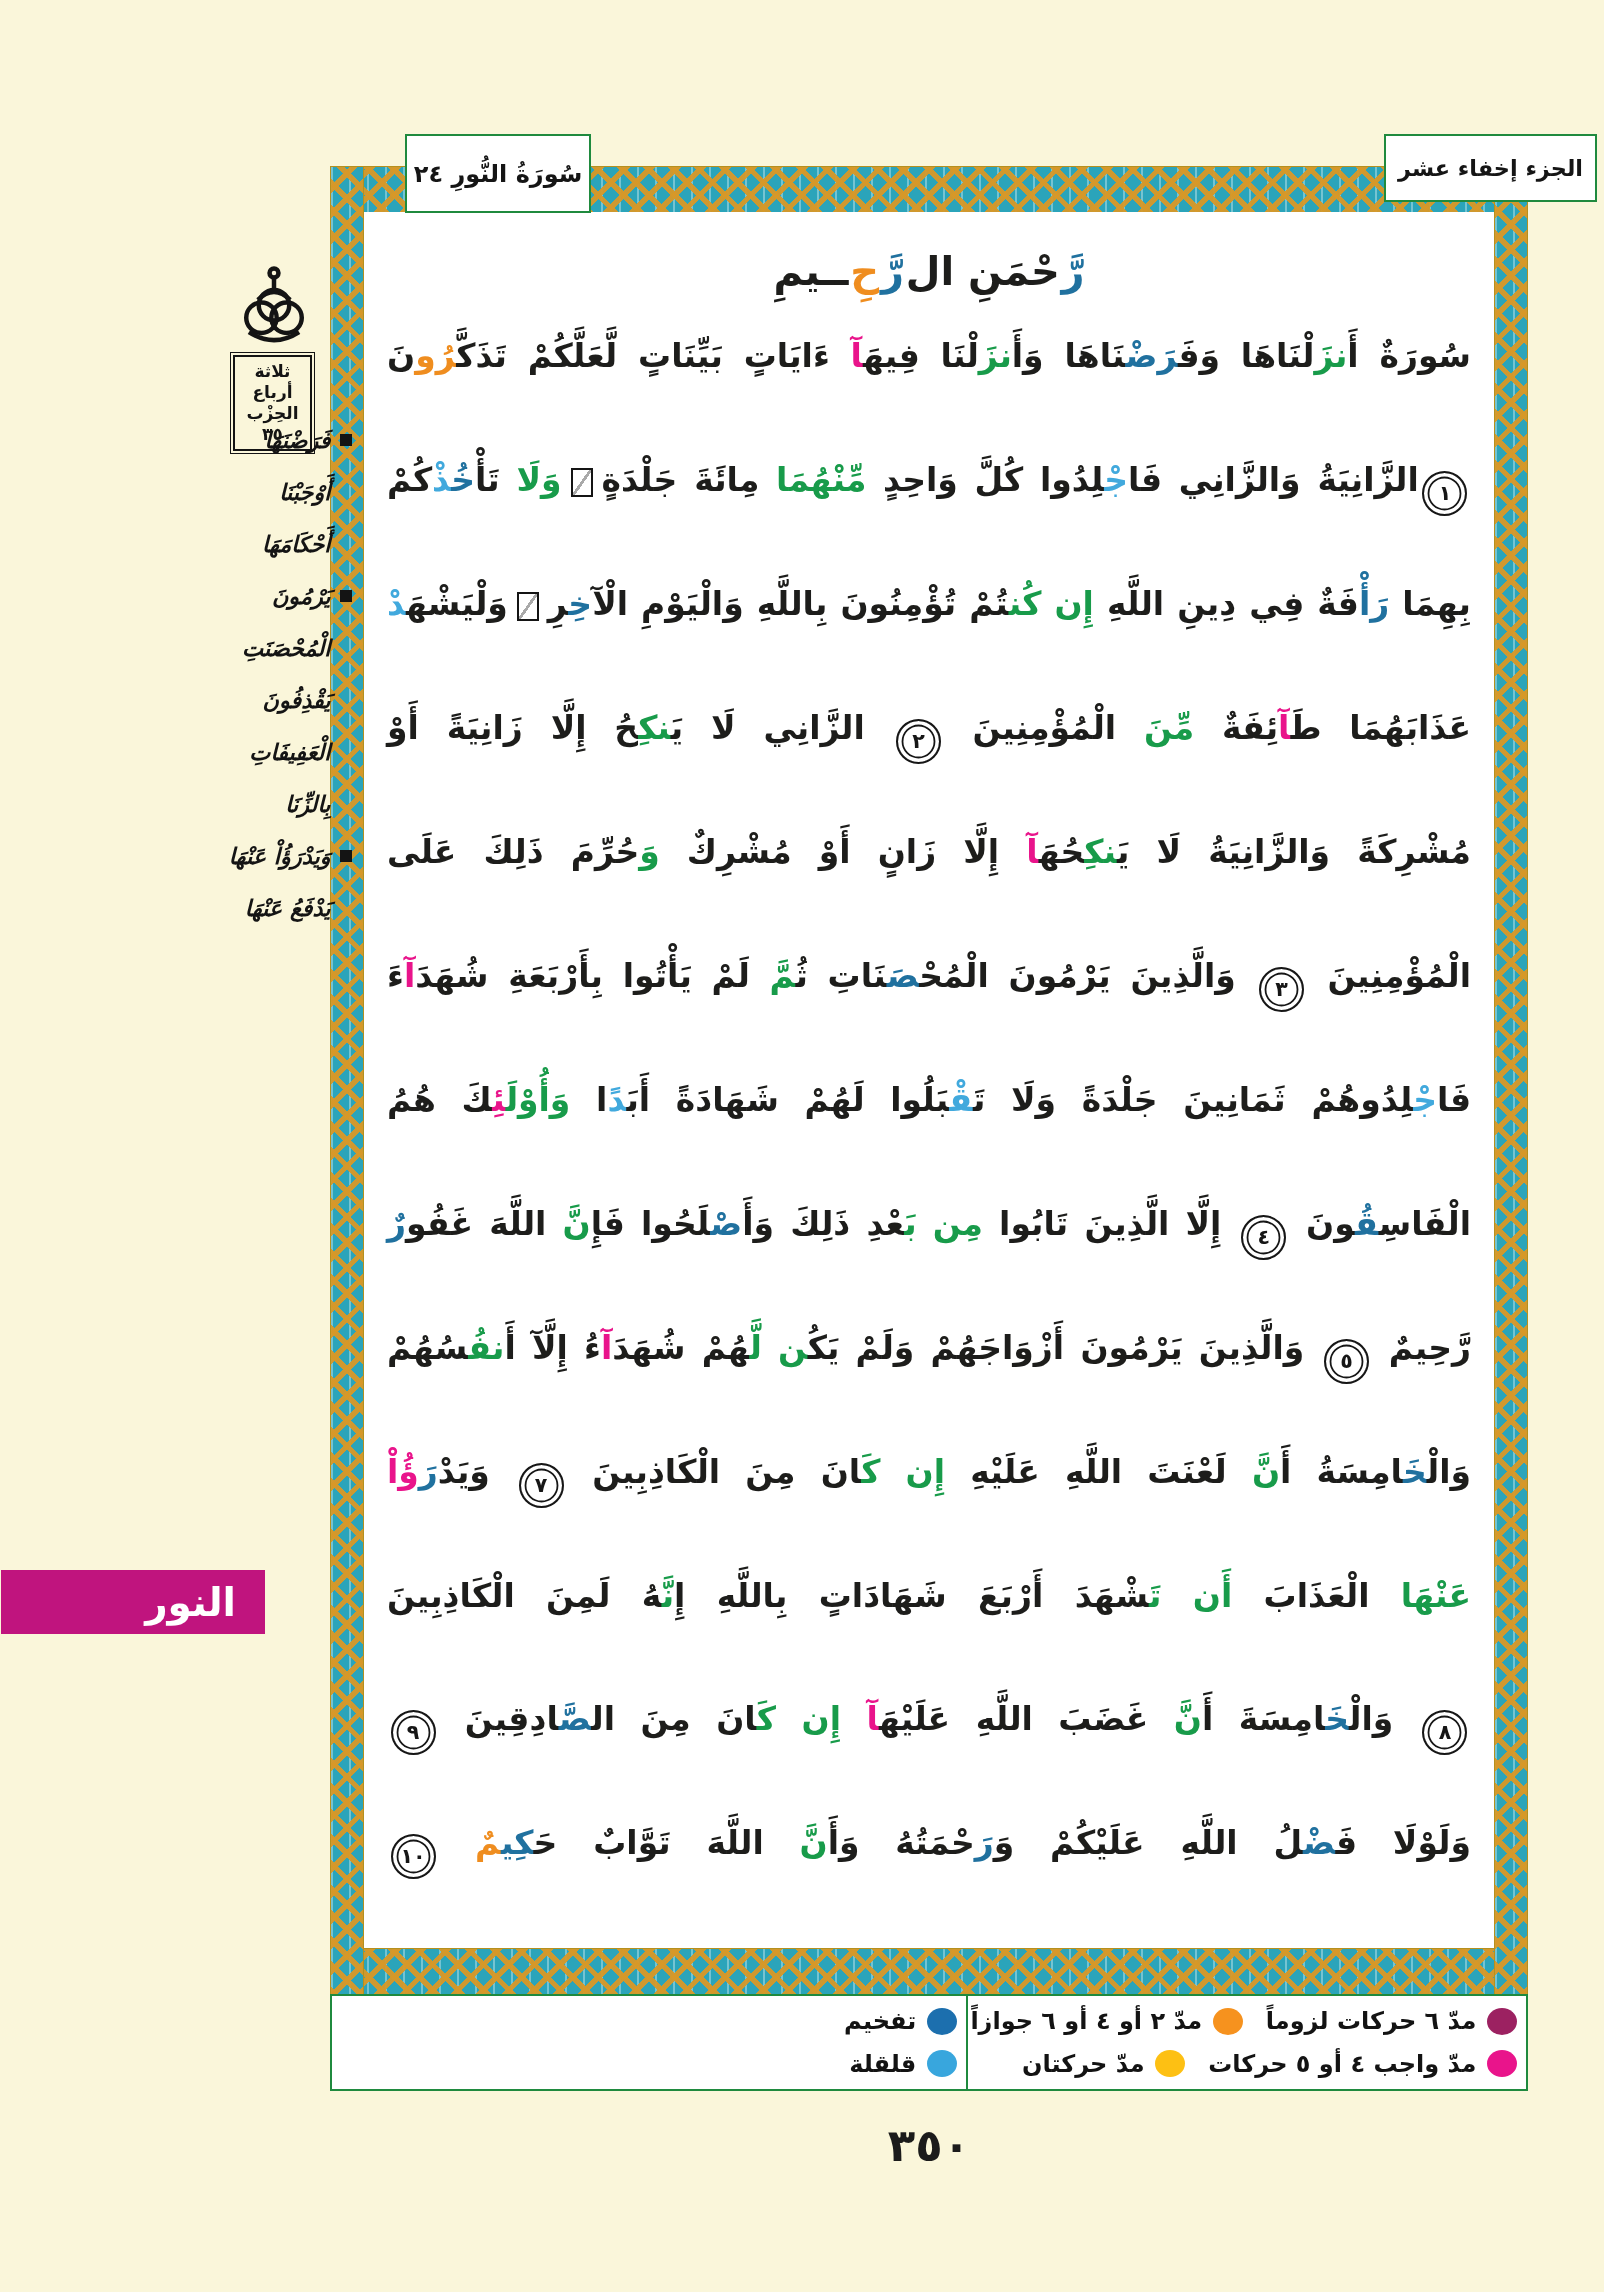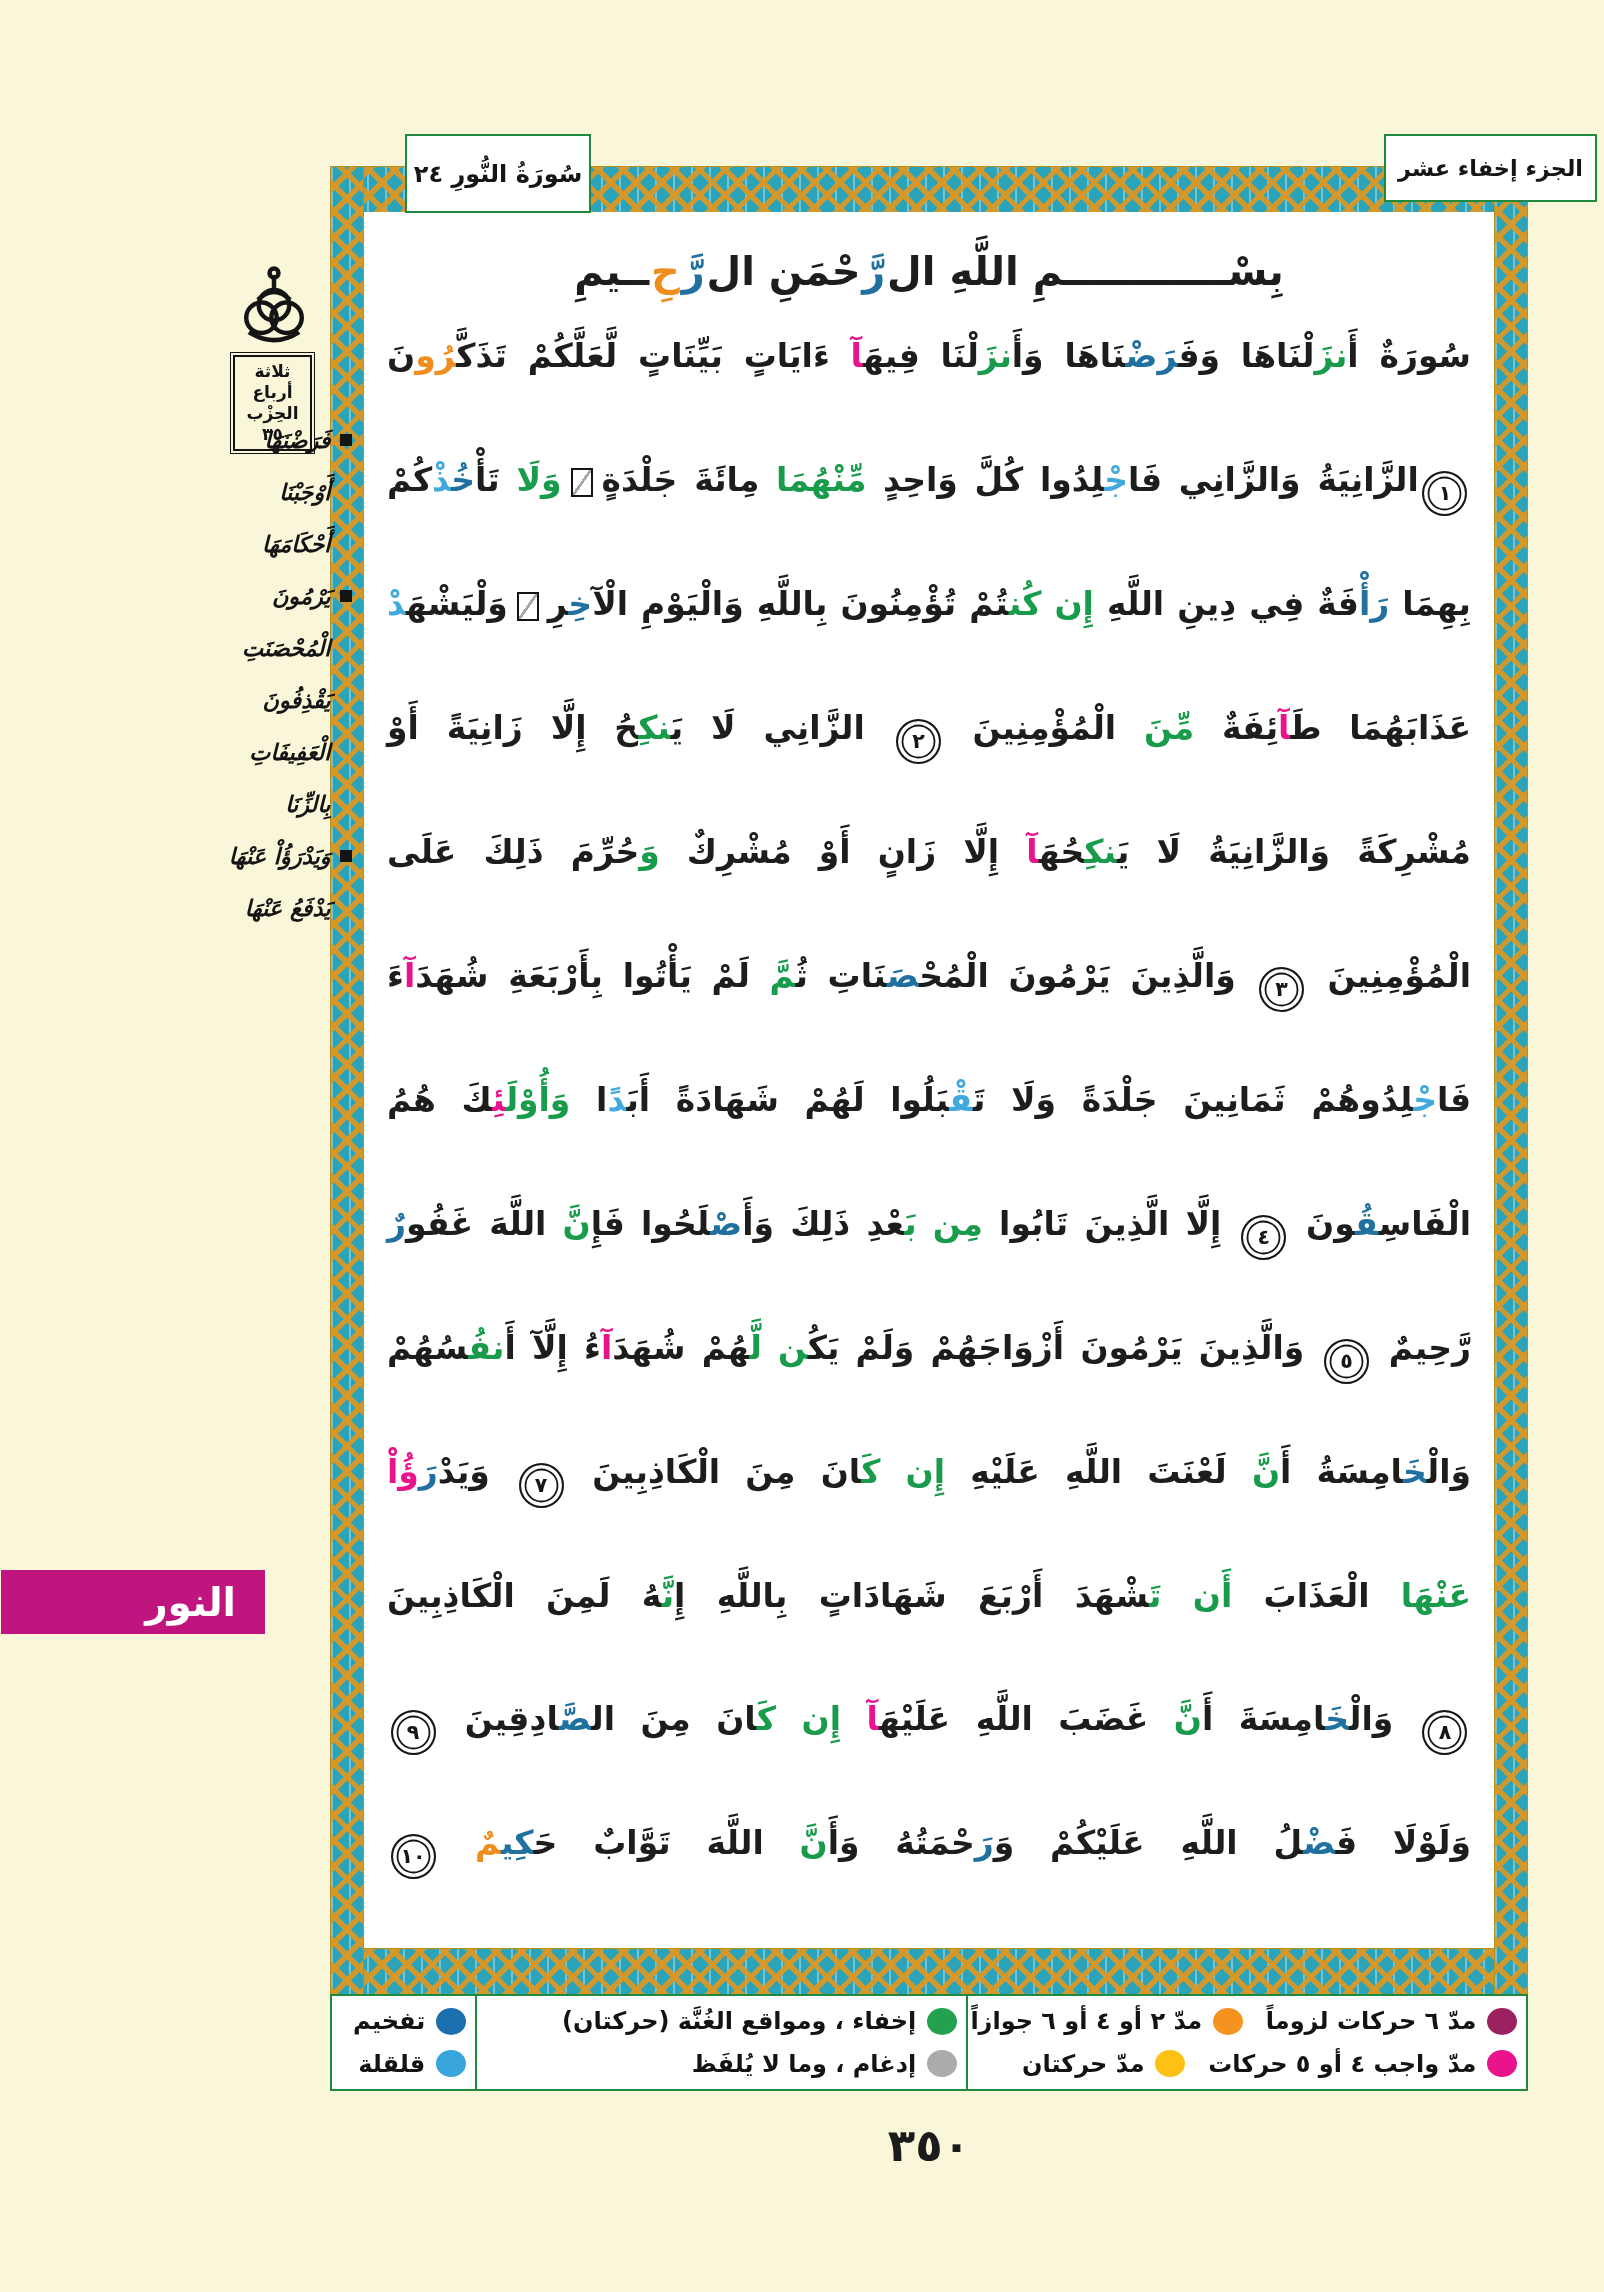--- a/index.html
+++ b/index.html
@@ -196,21 +196,20 @@
       <span>يَدْفَعُ عَنْهَا</span>
     </div>
   </div>
 
 <div class="side-tab">
   <span>النور</span>
 </div>
 
 <div class="content">
   <div class="bismillah" id="bismillah">
-      <span style="color: rgb(29, 29, 27);">بِسْــــــــــــمِ اللَّهِ ال</span>
       <span style="color: rgb(32, 113, 159);">رَّ</span>
       <span style="color: rgb(29, 29, 27);">حْمَنِ ال</span>
       <span style="color: rgb(32, 113, 159);">رَّ</span>
       <span style="color: rgb(239, 141, 31);">حِ</span>
       <span style="color: rgb(29, 29, 27);">ــيمِ</span>
     </div>
   <div class="qline"><span style="color: rgb(29, 29, 27);">سُورَةٌ أَ</span><span style="color: rgb(24, 155, 74);">نزَ</span><span style="color: rgb(29, 29, 27);">لْنَاهَا وَفَ</span><span style="color: rgb(32, 113, 159);">رَضْ</span><span style="color: rgb(29, 29, 27);">نَاهَا وَأَ</span><span style="color: rgb(24, 155, 74);">نزَ</span><span style="color: rgb(29, 29, 27);">لْنَا فِيهَ</span><span style="color: rgb(233, 20, 139);">آ</span><span style="color: rgb(29, 29, 27);"> ءَايَاتٍ بَيِّنَاتٍ لَّعَلَّكُمْ تَذَكَّ</span><span style="color: rgb(239, 141, 31);">رُو</span><span style="color: rgb(29, 29, 27);">نَ</span></div>
   <div class="qline"><span class="ayah">١</span><span style="color: rgb(29, 29, 27);">الزَّانِيَةُ وَالزَّانِي فَا</span><span style="color: rgb(65, 169, 221);">جْ</span><span style="color: rgb(29, 29, 27);">لِدُوا كُلَّ وَاحِدٍ </span><span style="color: rgb(24, 155, 74);">مِّنْهُمَا</span><span style="color: rgb(29, 29, 27);"> مِائَةَ جَلْدَةٍ</span><span class="hsq"></span><span style="color: rgb(24, 155, 74);">وَلَا</span><span style="color: rgb(29, 29, 27);"> تَأْ</span><span style="color: rgb(32, 113, 159);">خُ</span><span style="color: rgb(65, 169, 221);">ذْ</span><span style="color: rgb(29, 29, 27);">كُمْ</span></div>
   <div class="qline"><span style="color: rgb(29, 29, 27);">بِهِمَا </span><span style="color: rgb(32, 113, 159);">رَأْ</span><span style="color: rgb(29, 29, 27);">فَةٌ فِي دِينِ اللَّهِ </span><span style="color: rgb(24, 155, 74);">إِن كُن</span><span style="color: rgb(29, 29, 27);">تُمْ تُؤْمِنُونَ بِاللَّهِ وَالْيَوْمِ الْآ</span><span style="color: rgb(32, 113, 159);">خِ</span><span style="color: rgb(29, 29, 27);">رِ</span><span class="hsq"></span><span style="color: rgb(29, 29, 27);">وَلْيَشْهَ</span><span style="color: rgb(65, 169, 221);">دْ</span></div>
   <div class="qline"><span style="color: rgb(29, 29, 27);">عَذَابَهُمَا طَ</span><span style="color: rgb(233, 20, 139);">آ</span><span style="color: rgb(29, 29, 27);">ئِفَةٌ </span><span style="color: rgb(24, 155, 74);">مِّنَ</span><span style="color: rgb(29, 29, 27);"> الْمُؤْمِنِينَ </span><span class="ayah">٢</span><span style="color: rgb(29, 29, 27);"> الزَّانِي لَا يَ</span><span style="color: rgb(24, 155, 74);">نكِ</span><span style="color: rgb(29, 29, 27);">حُ إِلَّا زَانِيَةً أَوْ</span></div>
@@ -241,34 +240,20 @@
         <div class="legend-item">
           <span class="dot" style="background: rgb(233, 20, 139);"></span>
           <span class="legend-label">مدّ واجب ٤ أو ٥ حركات</span>
         </div>
         <div class="legend-item">
           <span class="dot" style="background: rgb(253, 192, 19);"></span>
           <span class="legend-label">مدّ حركتان</span>
         </div>
       </div>
     </div>
-    <div class="legend-section" style="width: 491px;">
-      <div class="legend-row">
-        <div class="legend-item">
-          <span class="dot" style="background: rgb(35, 161, 78);"></span>
-          <span class="legend-label">إخفاء ، ومواقع الغُنَّة (حركتان)</span>
-        </div>
-      </div>
-      <div class="legend-row">
-        <div class="legend-item">
-          <span class="dot" style="background: rgb(171, 171, 171);"></span>
-          <span class="legend-label">إدغام ، وما لا يُلفَظ</span>
-        </div>
-      </div>
-    </div>
     <div class="legend-section" style="width: 142px;">
       <div class="legend-row">
         <div class="legend-item">
           <span class="dot" style="background: rgb(28, 111, 174);"></span>
           <span class="legend-label">تفخيم</span>
         </div>
       </div>
       <div class="legend-row">
         <div class="legend-item">
           <span class="dot" style="background: rgb(56, 166, 221);"></span>

